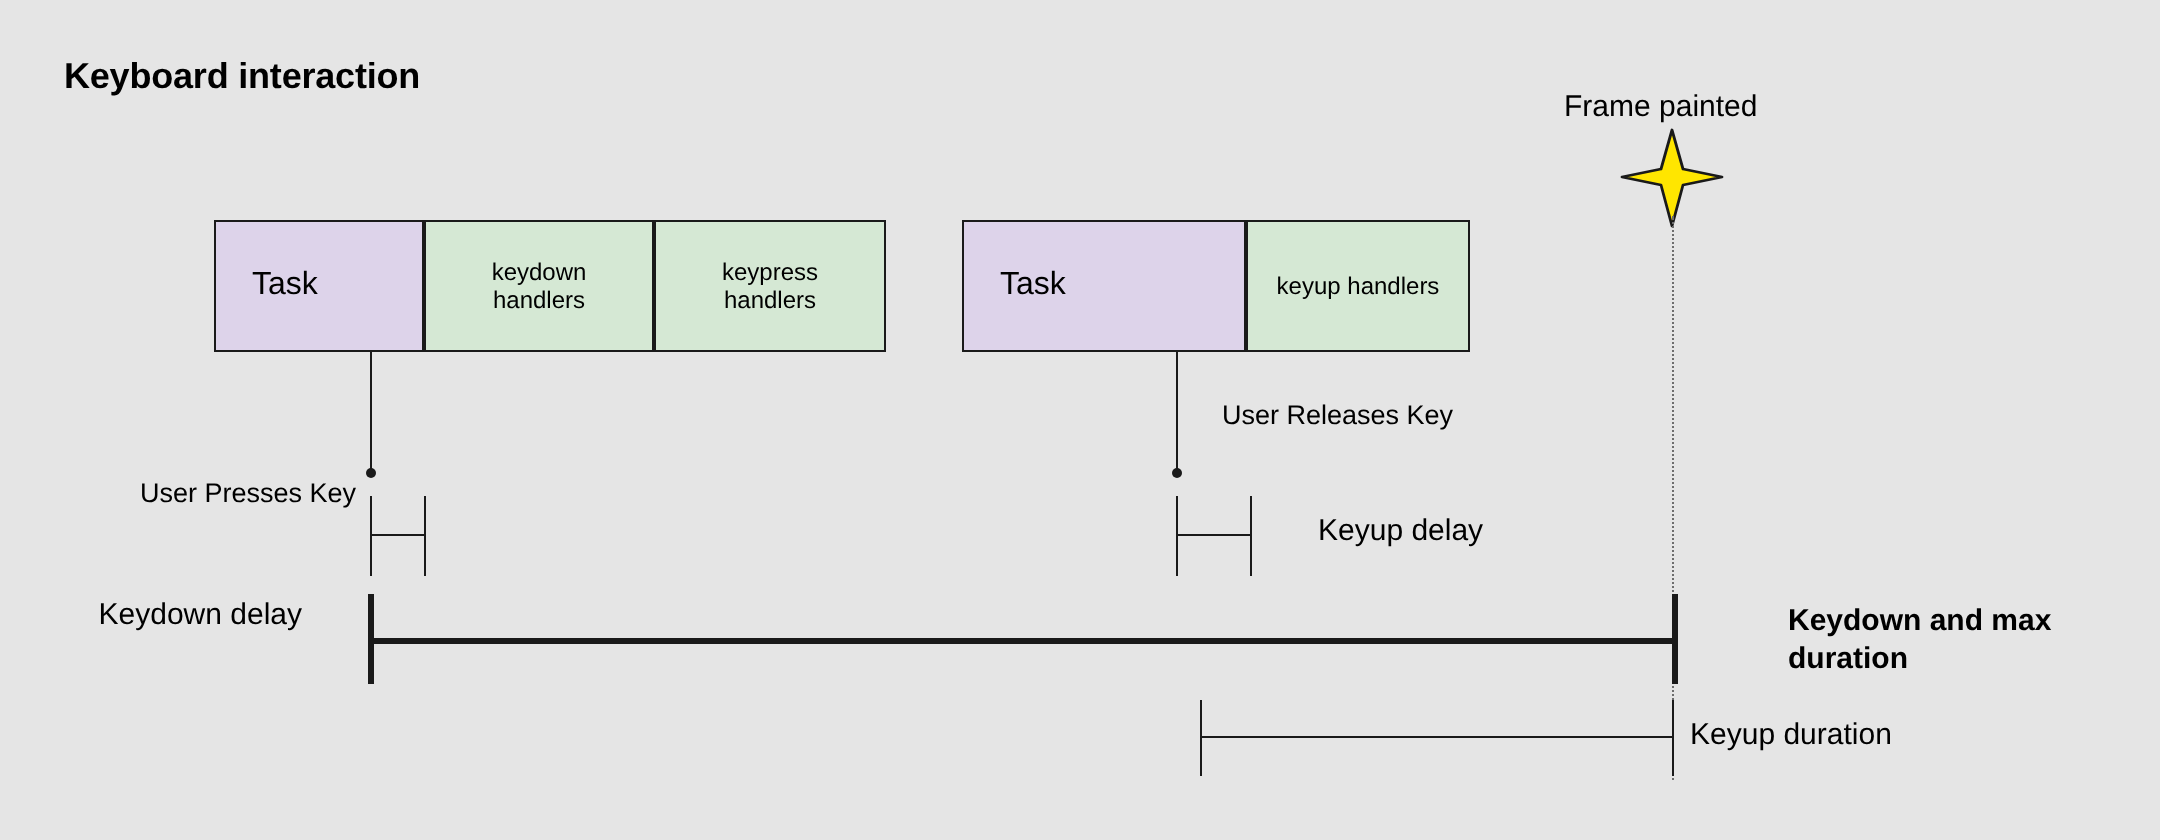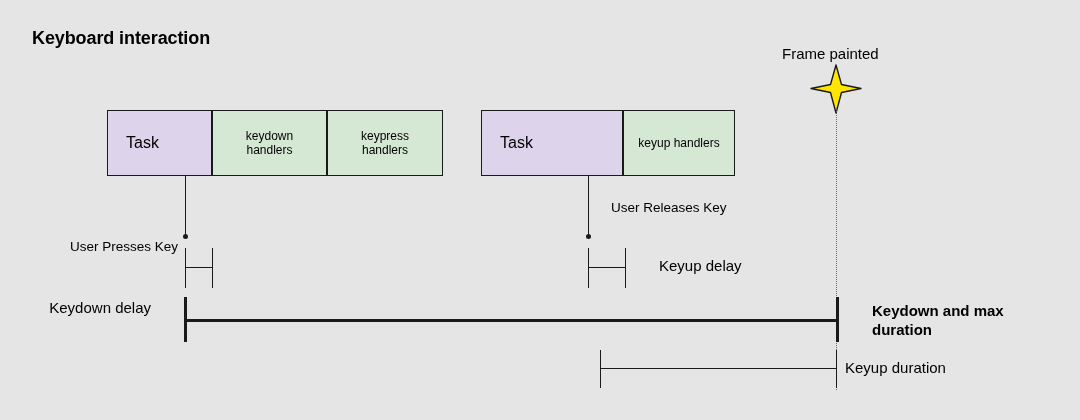--- a/index.html
+++ b/index.html
@@ -122,21 +122,21 @@
   <div class="abs lbl sm right" style="left:0px; top:199px; width:178px;">User Presses Key</div>
 
   <div class="abs vline" style="left:185px; top:248px; height:40px;"></div>
   <div class="abs vline" style="left:212px; top:248px; height:40px;"></div>
   <div class="abs hline" style="left:185px; top:267px; width:28px;"></div>
   <div class="abs lbl right" style="left:4px; top:259px; width:147px;">Keydown delay</div>
 
   <div class="abs vline-thick" style="left:184px; top:297px; height:45px;"></div>
   <div class="abs hline-thick" style="left:184px; top:319px; width:655px;"></div>
   <div class="abs vline-thick" style="left:836px; top:297px; height:45px;"></div>
-  <div class="abs lbl bold wrap" style="left:872px; top:301px; width:180px;">
+  <div class="abs lbl bold wrap" style="left:894px; top:301px; width:180px;">
     <span>Keydown and max</span>
     <span>duration</span>
   </div>
 
   <div class="abs tl-box task" style="left:481px; top:110px; width:142px; height:66px;">
     <span>Task</span>
   </div>
 
   <div class="abs tl-box handler" style="left:623px; top:110px; width:112px; height:66px;">
     <span>keyup handlers</span>

